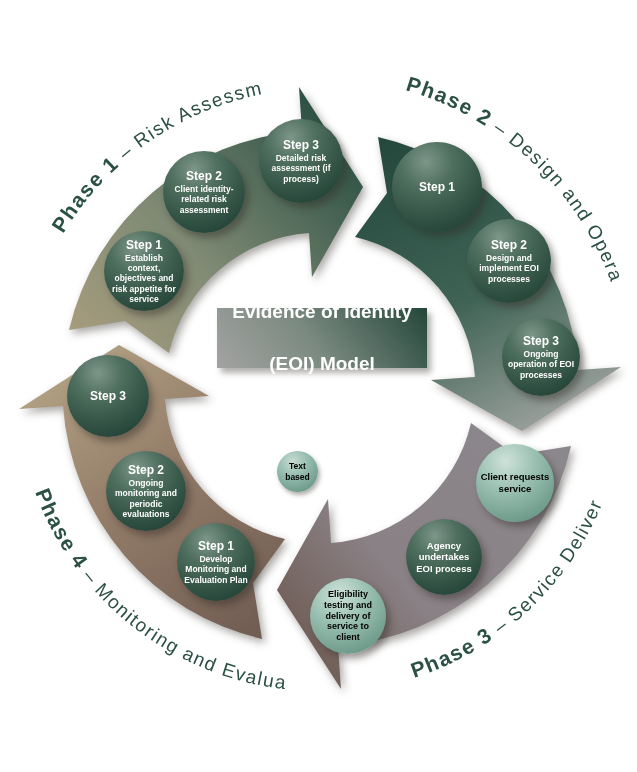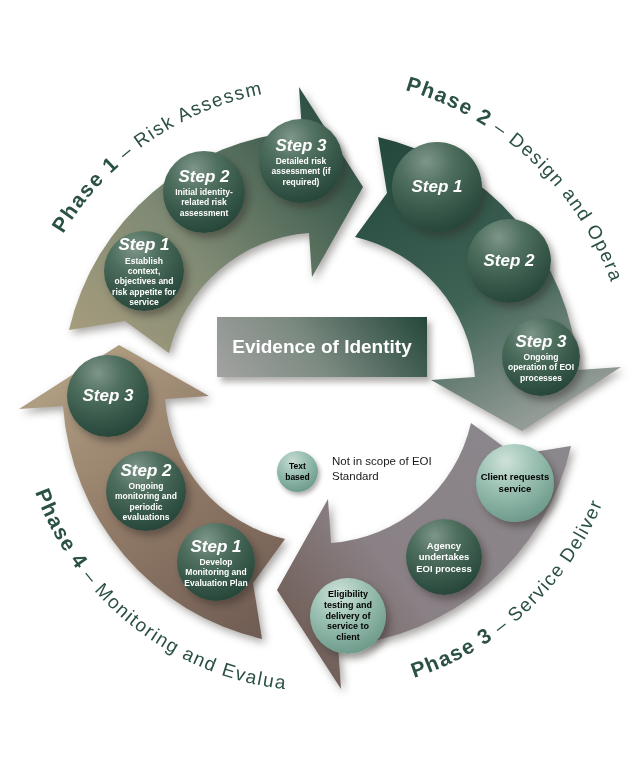--- a/index.html
+++ b/index.html
@@ -19,31 +19,31 @@
   }
   .node.dark{
     background:radial-gradient(circle at 38% 22%, #7d9689 0%, #4e6e5e 30%, #2e4f41 68%, #1d382f 100%);
     color:#ffffff;
   }
   .node.light{
     background:radial-gradient(circle at 38% 22%, #cfe2da 0%, #9ec3b5 35%, #6f9c8c 78%, #55806f 100%);
     color:#000000;
   }
   .node-inner{width:88%;}
-  .node-heading{font-weight:bold;font-size:17px;line-height:1.25;font-style:italic;}
+  .node-heading{font-weight:bold;font-size:12px;line-height:1.25;}
   .node-body{font-weight:bold;font-size:8.5px;line-height:1.22;}
   .title-box{
-    position:absolute;left:217px;top:317px;width:210px;height:60px;
+    position:absolute;left:217px;top:308px;width:210px;height:60px;
     background:linear-gradient(52deg, #a3a3a1 0%, #7b8a81 45%, #24473a 100%);
     color:#ffffff;font-weight:bold;font-size:19px;line-height:1.45;text-align:center;
     display:flex;flex-direction:column;justify-content:center;
     box-shadow:4px 5px 6px rgba(60,55,50,0.4);
     gap:24px;
   }
-  .legend{position:absolute;left:277px;top:451px;width:170px;display:flex;align-items:flex-start;}
+  .legend{position:absolute;left:277px;top:451px;width:170px;display:flex;align-items:flex-start;gap:45px;}
   .legend-circle{
     width:41px;height:41px;border-radius:50%;flex:0 0 auto;
     background:radial-gradient(circle at 38% 25%, #c6dbd2 0%, #94bcae 40%, #679686 85%);
     box-shadow:2px 3px 4px rgba(60,55,50,0.4);
     display:flex;align-items:center;justify-content:center;text-align:center;
     color:#000;font-weight:bold;font-size:8.5px;line-height:1.25;
   }
   .legend-text{margin-left:14px;margin-top:3px;font-size:11.5px;line-height:1.3;color:#1a1a1a;width:112px;}
 </style>
 </head>
@@ -100,38 +100,39 @@
 
   <div class="node dark" style="left:104px;top:231px;width:80px;height:80px;">
     <div class="node-inner">
         <div class="node-heading">Step 1</div>
         <div class="node-body">Establish context, objectives and risk appetite for service</div>
       </div>
   </div>
   <div class="node dark" style="left:163px;top:151px;width:82px;height:82px;">
     <div class="node-inner">
         <div class="node-heading">Step 2</div>
-        <div class="node-body">Initial identity-related risk assessment</div>
+        <div class="node-body">Client identity-related risk assessment</div>
       </div>
   </div>
   <div class="node dark" style="left:259px;top:119px;width:84px;height:84px;">
     <div class="node-inner">
         <div class="node-heading">Step 3</div>
-        <div class="node-body">Detailed risk assessment (if required)</div>
+        <div class="node-body">Detailed risk assessment (if process)</div>
       </div>
   </div>
 
   <div class="node dark" style="left:392px;top:142px;width:90px;height:90px;">
     <div class="node-inner">
         <div class="node-heading">Step 1</div>
       </div>
   </div>
   <div class="node dark" style="left:467px;top:219px;width:84px;height:84px;">
     <div class="node-inner">
         <div class="node-heading">Step 2</div>
+        <div class="node-body">Design and implement EOI processes</div>
       </div>
   </div>
   <div class="node dark" style="left:502px;top:318px;width:78px;height:78px;">
     <div class="node-inner">
         <div class="node-heading">Step 3</div>
         <div class="node-body">Ongoing operation of EOI processes</div>
       </div>
   </div>
 
   <div class="node light" style="left:476px;top:444px;width:78px;height:78px;text-align:center;">
@@ -163,25 +164,25 @@
       </div>
   </div>
   <div class="node dark" style="left:67px;top:355px;width:82px;height:82px;">
     <div class="node-inner">
         <div class="node-heading">Step 3</div>
       </div>
   </div>
 
   <div class="title-box">
     <div>Evidence of Identity</div>
+    <div>(EOI) Model</div>
   </div>
 
   <div class="legend">
     <div class="legend-circle">
       <div>
         <div>Text</div>
         <div>based</div>
       </div>
     </div>
-    <div class="legend-text">Not in scope of EOI Standard</div>
   </div>
 
 </div>
 
 </body></html>

